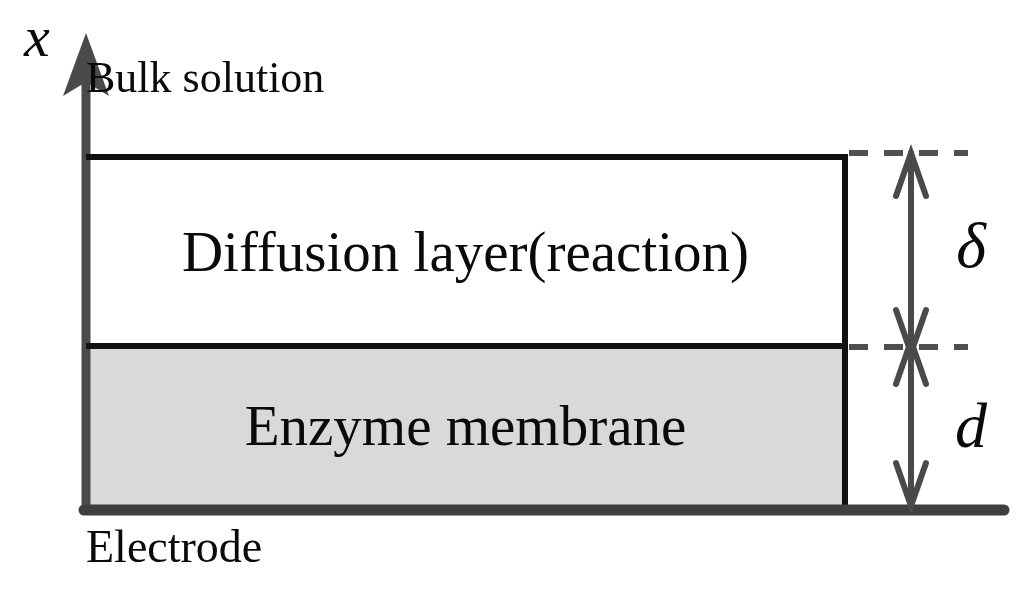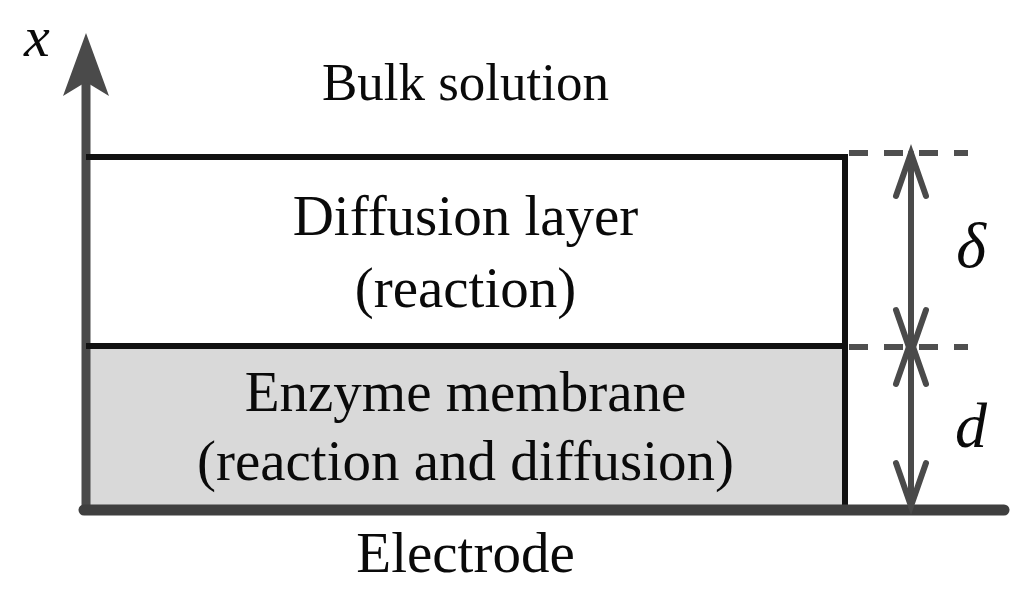--- a/index.html
+++ b/index.html
@@ -12,32 +12,32 @@
     color:#0a0a0a;
   }
   .stage svg{position:absolute;left:0;top:0;}
   .label{position:absolute;white-space:nowrap;}
   .axis-label{
     left:24px;top:8px;
     font-size:58px;font-style:italic;line-height:1;
   }
   .bulk-label{
     left:86px;top:56px;width:759px;
-    text-align:center;font-size:53px;line-height:1;
+    font-size:44px;line-height:1;
   }
   .layer-text{
     position:absolute;left:86px;width:759px;
-    display:flex;flex-direction:column;align-items:center;justify-content:center;
+    display:flex;flex-direction:row;align-items:center;justify-content:center;
     text-align:center;font-size:57px;
   }
   .diffusion-text{top:157px;height:189px;line-height:1.25;}
   .membrane-text{top:346px;height:161px;line-height:1.2;justify-content:center;}
   .electrode-label{
     left:86px;top:524px;width:759px;
-    text-align:center;font-size:57px;line-height:1;
+    font-size:46px;line-height:1;
   }
   .dim-label{
     position:absolute;left:940px;width:62px;
     text-align:center;font-size:64px;font-style:italic;line-height:1;
   }
   .delta-label{top:214px;}
   .d-label{top:394px;}
 </style>
 </head>
 <body>
@@ -77,21 +77,20 @@
 
   <div class="label bulk-label">Bulk solution</div>
 
   <div class="layer-text diffusion-text">
     <span>Diffusion layer</span>
     <span>(reaction)</span>
   </div>
 
   <div class="layer-text membrane-text">
     <span>Enzyme membrane</span>
-    <span>(reaction and diffusion)</span>
   </div>
 
   <div class="label electrode-label">Electrode</div>
 
   <div class="label dim-label delta-label">δ</div>
 
   <div class="label dim-label d-label">d</div>
 
 </div>
 

